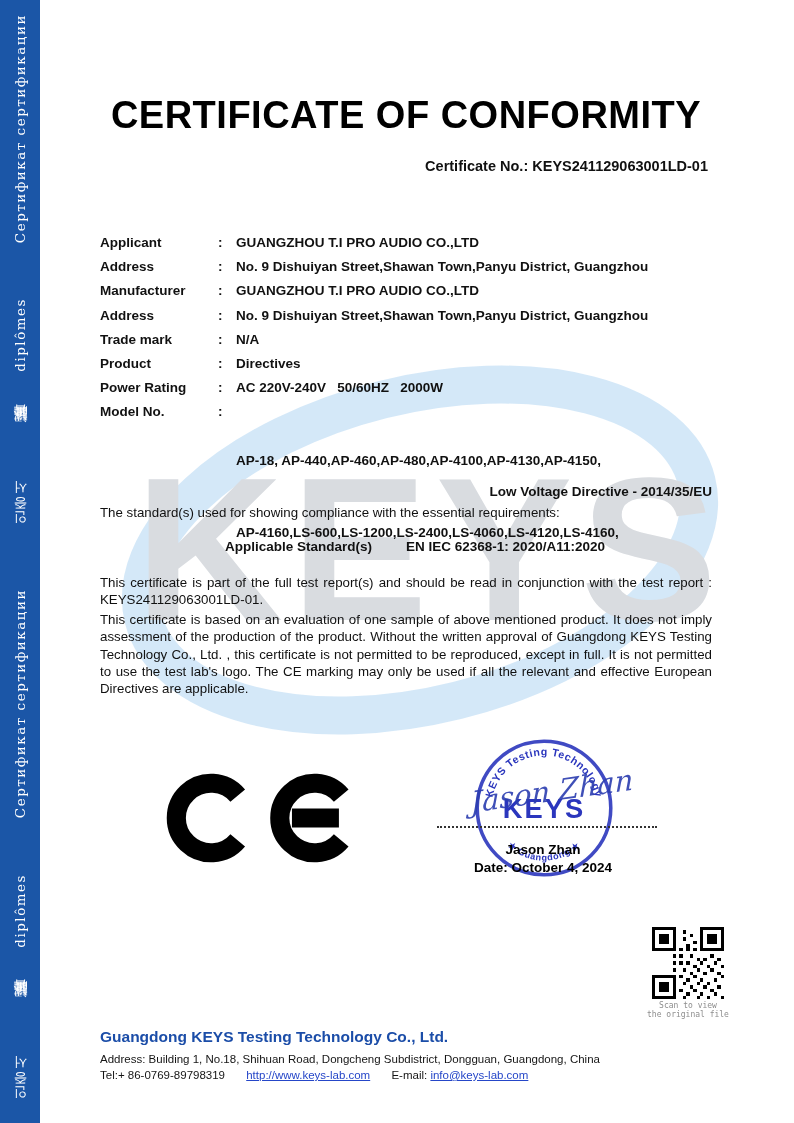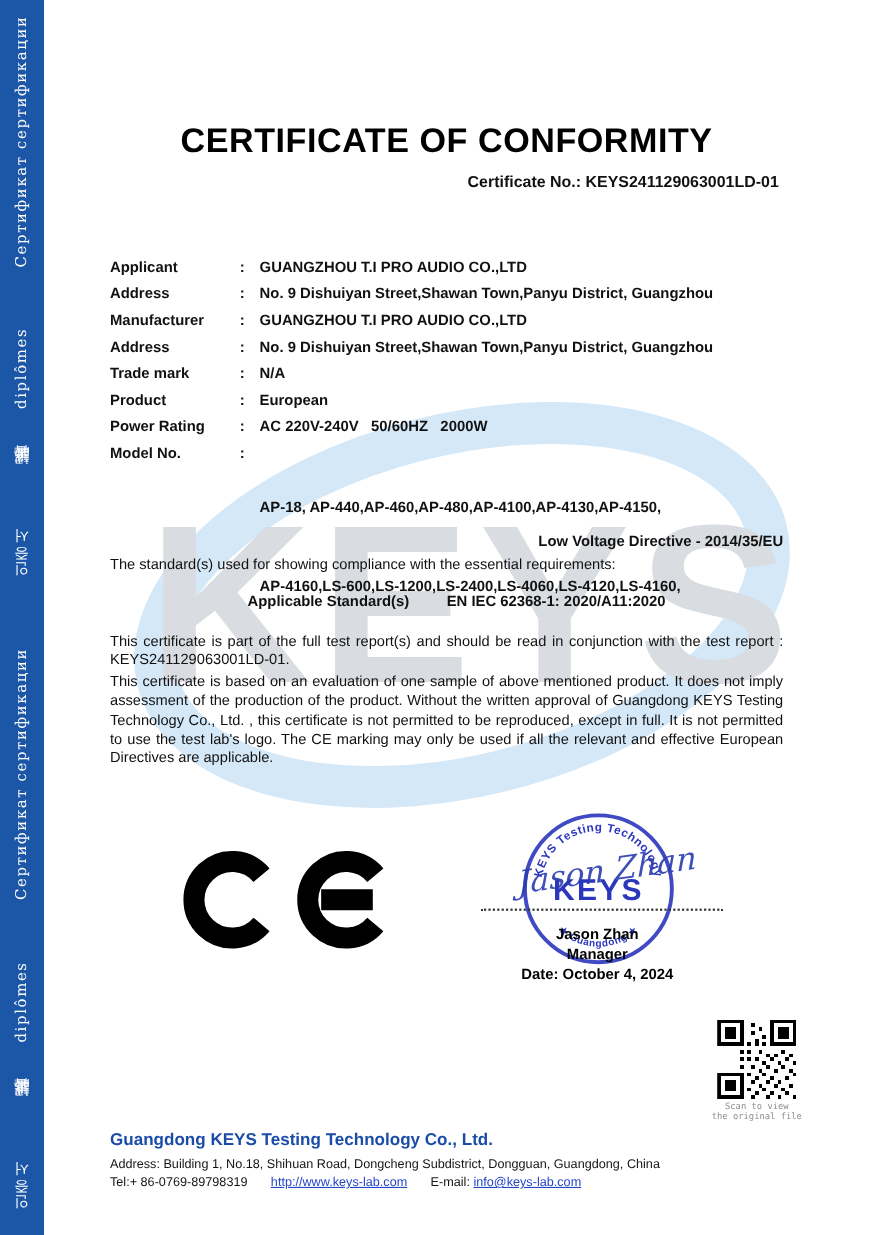--- a/index.html
+++ b/index.html
@@ -12,21 +12,21 @@
              display:flex; flex-direction:column; align-items:center; justify-content:space-between;
              padding:14px 0; z-index:3; }
   .vtext { writing-mode:vertical-rl; transform:rotate(180deg); white-space:nowrap;
            color:#ffffff; font-family:"DejaVu Serif", serif; font-size:13.5px; letter-spacing:1.5px; }
 
   
   .watermark { position:absolute; left:55px; top:330px; width:700px; height:440px; z-index:0; pointer-events:none; }
 
   
   .abs { position:absolute; z-index:2; }
-  .title { left:100px; top:94px; width:612px; text-align:center; font-size:31px; font-weight:bold; letter-spacing:.5px; color:#000;margin-top:16px; }
+  .title { left:100px; top:94px; width:612px; text-align:center; font-size:38px; font-weight:bold; letter-spacing:.5px; color:#000; }
   .certno { left:100px; top:158px; width:612px; text-align:right; font-size:14.5px; font-weight:bold; padding-right:4px; }
 
   .fields { left:100px; top:231px; width:612px; font-size:13.5px; font-weight:bold; }
   .field-row { display:flex; line-height:24.2px; }
   .field-label { width:118px; flex:0 0 118px; }
   .field-colon { width:18px; flex:0 0 18px; }
   .field-value { flex:1; white-space:pre-wrap; }
 
   .directive-title { left:100px; top:484px; width:612px; text-align:right; font-size:13.5px; font-weight:bold; }
   .directive-intro { left:100px; top:505px; width:612px; font-size:13.3px; }
@@ -109,21 +109,21 @@
       <span class="field-value">No. 9 Dishuiyan Street,Shawan Town,Panyu District, Guangzhou</span>
     </div>
     <div class="field-row">
       <span class="field-label">Trade mark</span>
       <span class="field-colon">:</span>
       <span class="field-value">N/A</span>
     </div>
     <div class="field-row">
       <span class="field-label">Product</span>
       <span class="field-colon">:</span>
-      <span class="field-value">European</span>
+      <span class="field-value">Directives</span>
     </div>
     <div class="field-row">
       <span class="field-label">Power Rating</span>
       <span class="field-colon">:</span>
       <span class="field-value">AC 220V-240V   50/60HZ   2000W</span>
     </div>
     <div class="field-row">
       <span class="field-label">Model No.</span>
       <span class="field-colon">:</span>
       <span class="field-value">
@@ -165,21 +165,20 @@
     </text>
     <text x="85" y="95" text-anchor="middle" font-family="Liberation Sans, sans-serif" font-size="27" font-weight="bold" letter-spacing="2" fill="#2b36bd">KEYS</text>
   </svg>
 
   <div class="abs signature">Jason Zhan</div>
 
   <div class="abs dotline"></div>
 
   <div class="abs signatory">
     <div>Jason Zhan</div>
-    <div>Manager</div>
     <div>Date: October 4, 2024</div>
   </div>
 
   <svg class="abs qr" viewBox="0 0 21 21" shape-rendering="crispEdges">
     <rect x="0" y="0" width="21" height="21" fill="#fff"></rect>
     <g fill="#000">
       <rect x="0" y="0" width="7" height="7"></rect>
         <rect x="14" y="0" width="7" height="7"></rect>
         <rect x="0" y="14" width="7" height="7"></rect>
     </g>

